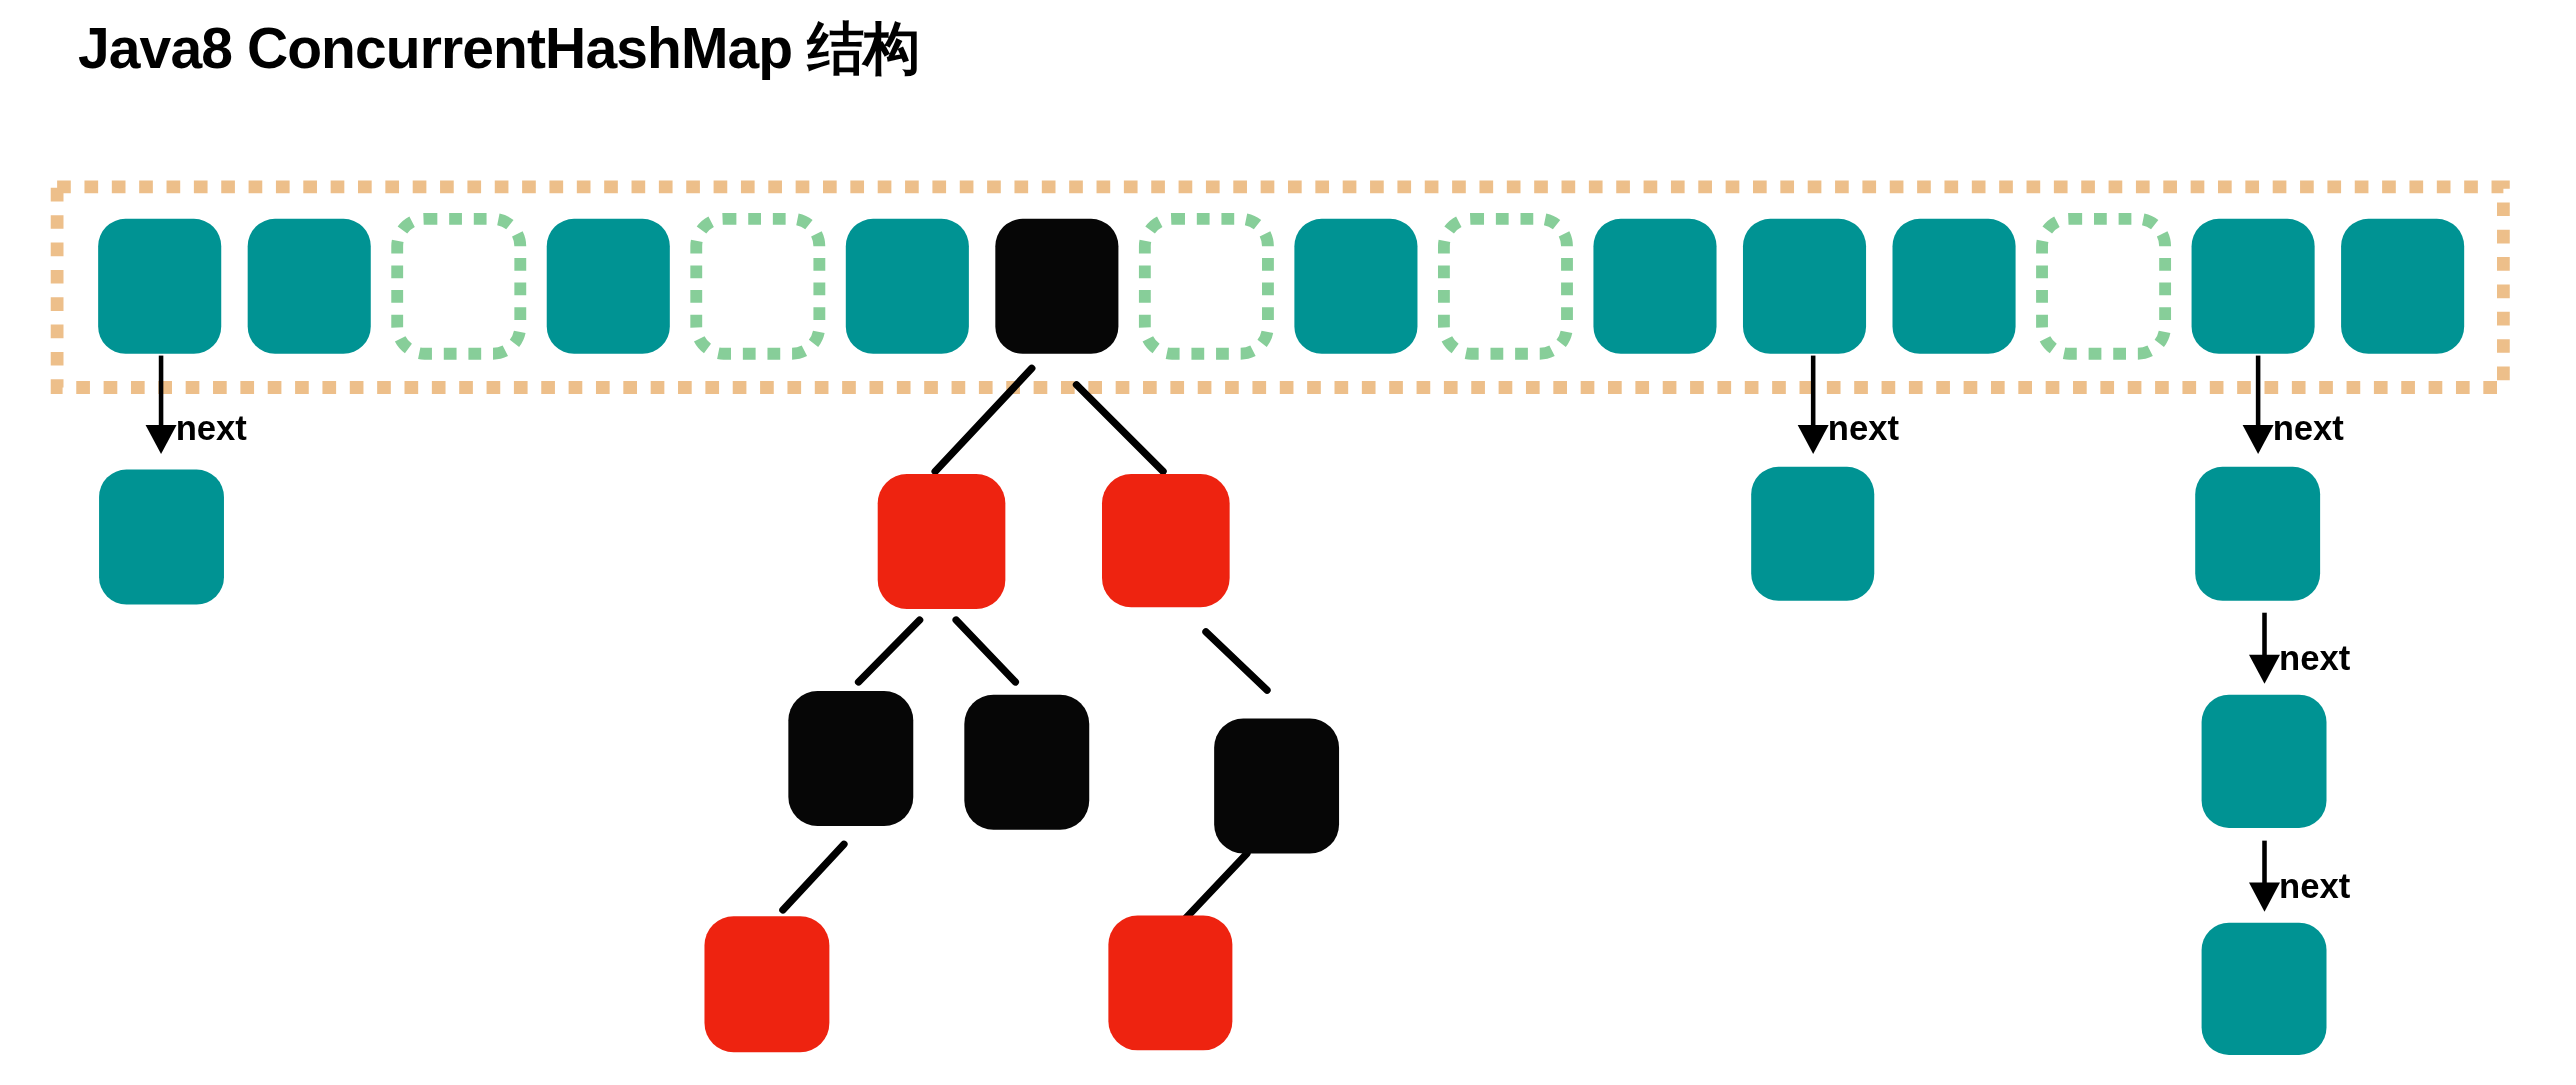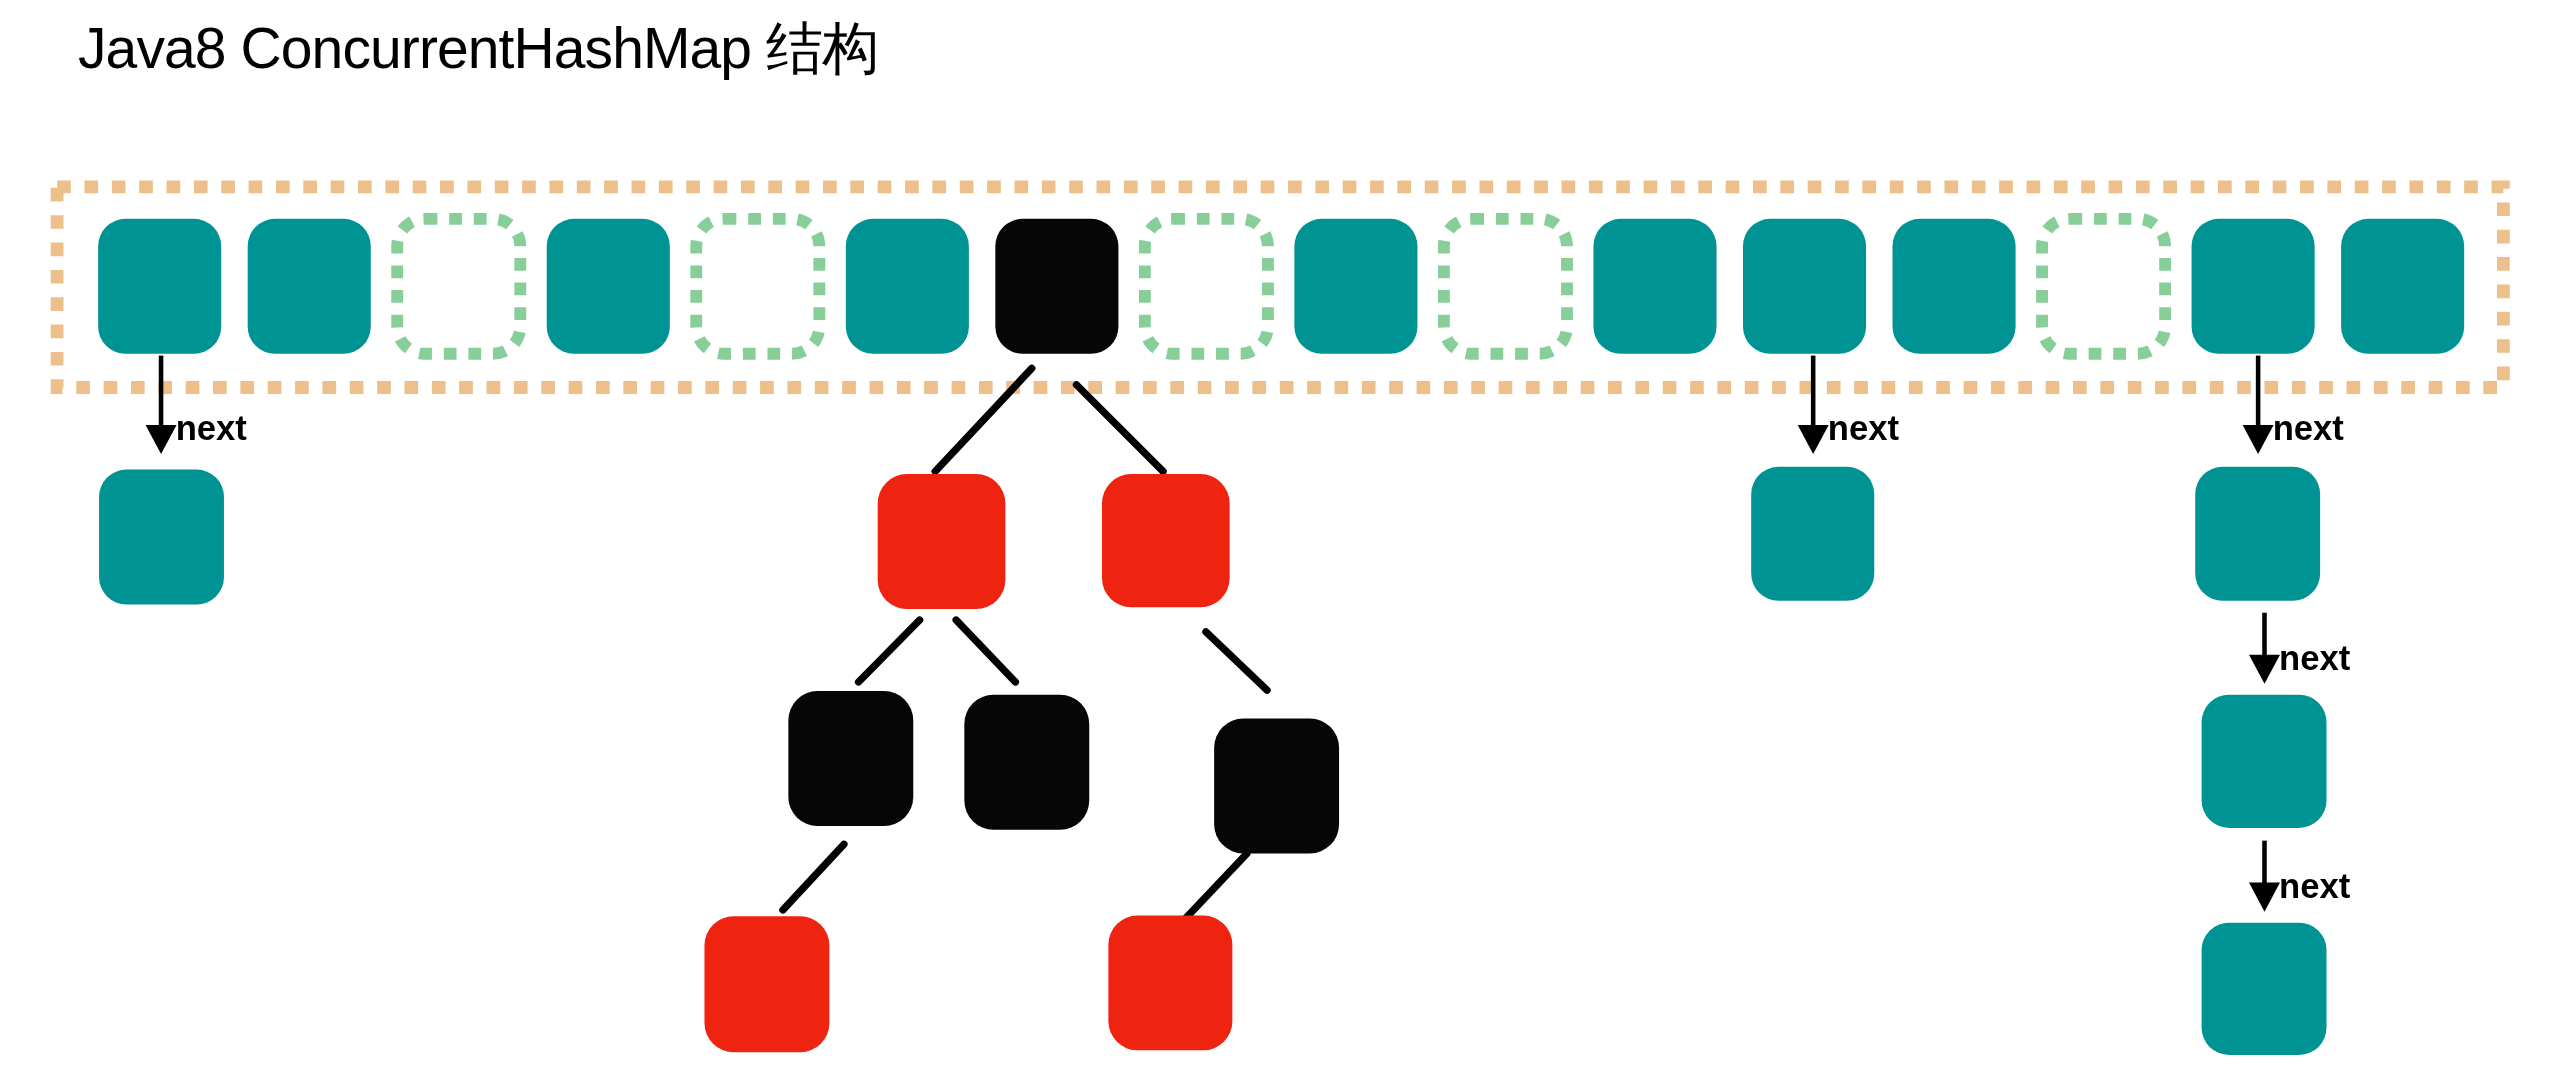--- a/index.html
+++ b/index.html
@@ -14,21 +14,21 @@
     background: var(--background, #ffffff);
     font-family: "Liberation Sans", sans-serif;
     overflow: hidden;
   }
   .page-title {
     position: absolute;
     left: 78px;
     top: 11px;
     margin: 0;
     font-size: 57px;
-    font-weight: normal;
+    font-weight: bold;
     letter-spacing: -0.9px;
     color: var(--text, #000000);
     white-space: nowrap;
   }
   .diagram-svg {
     position: absolute;
     left: 0;
     top: 0;
     width: 2576px;
     height: 1085px;

